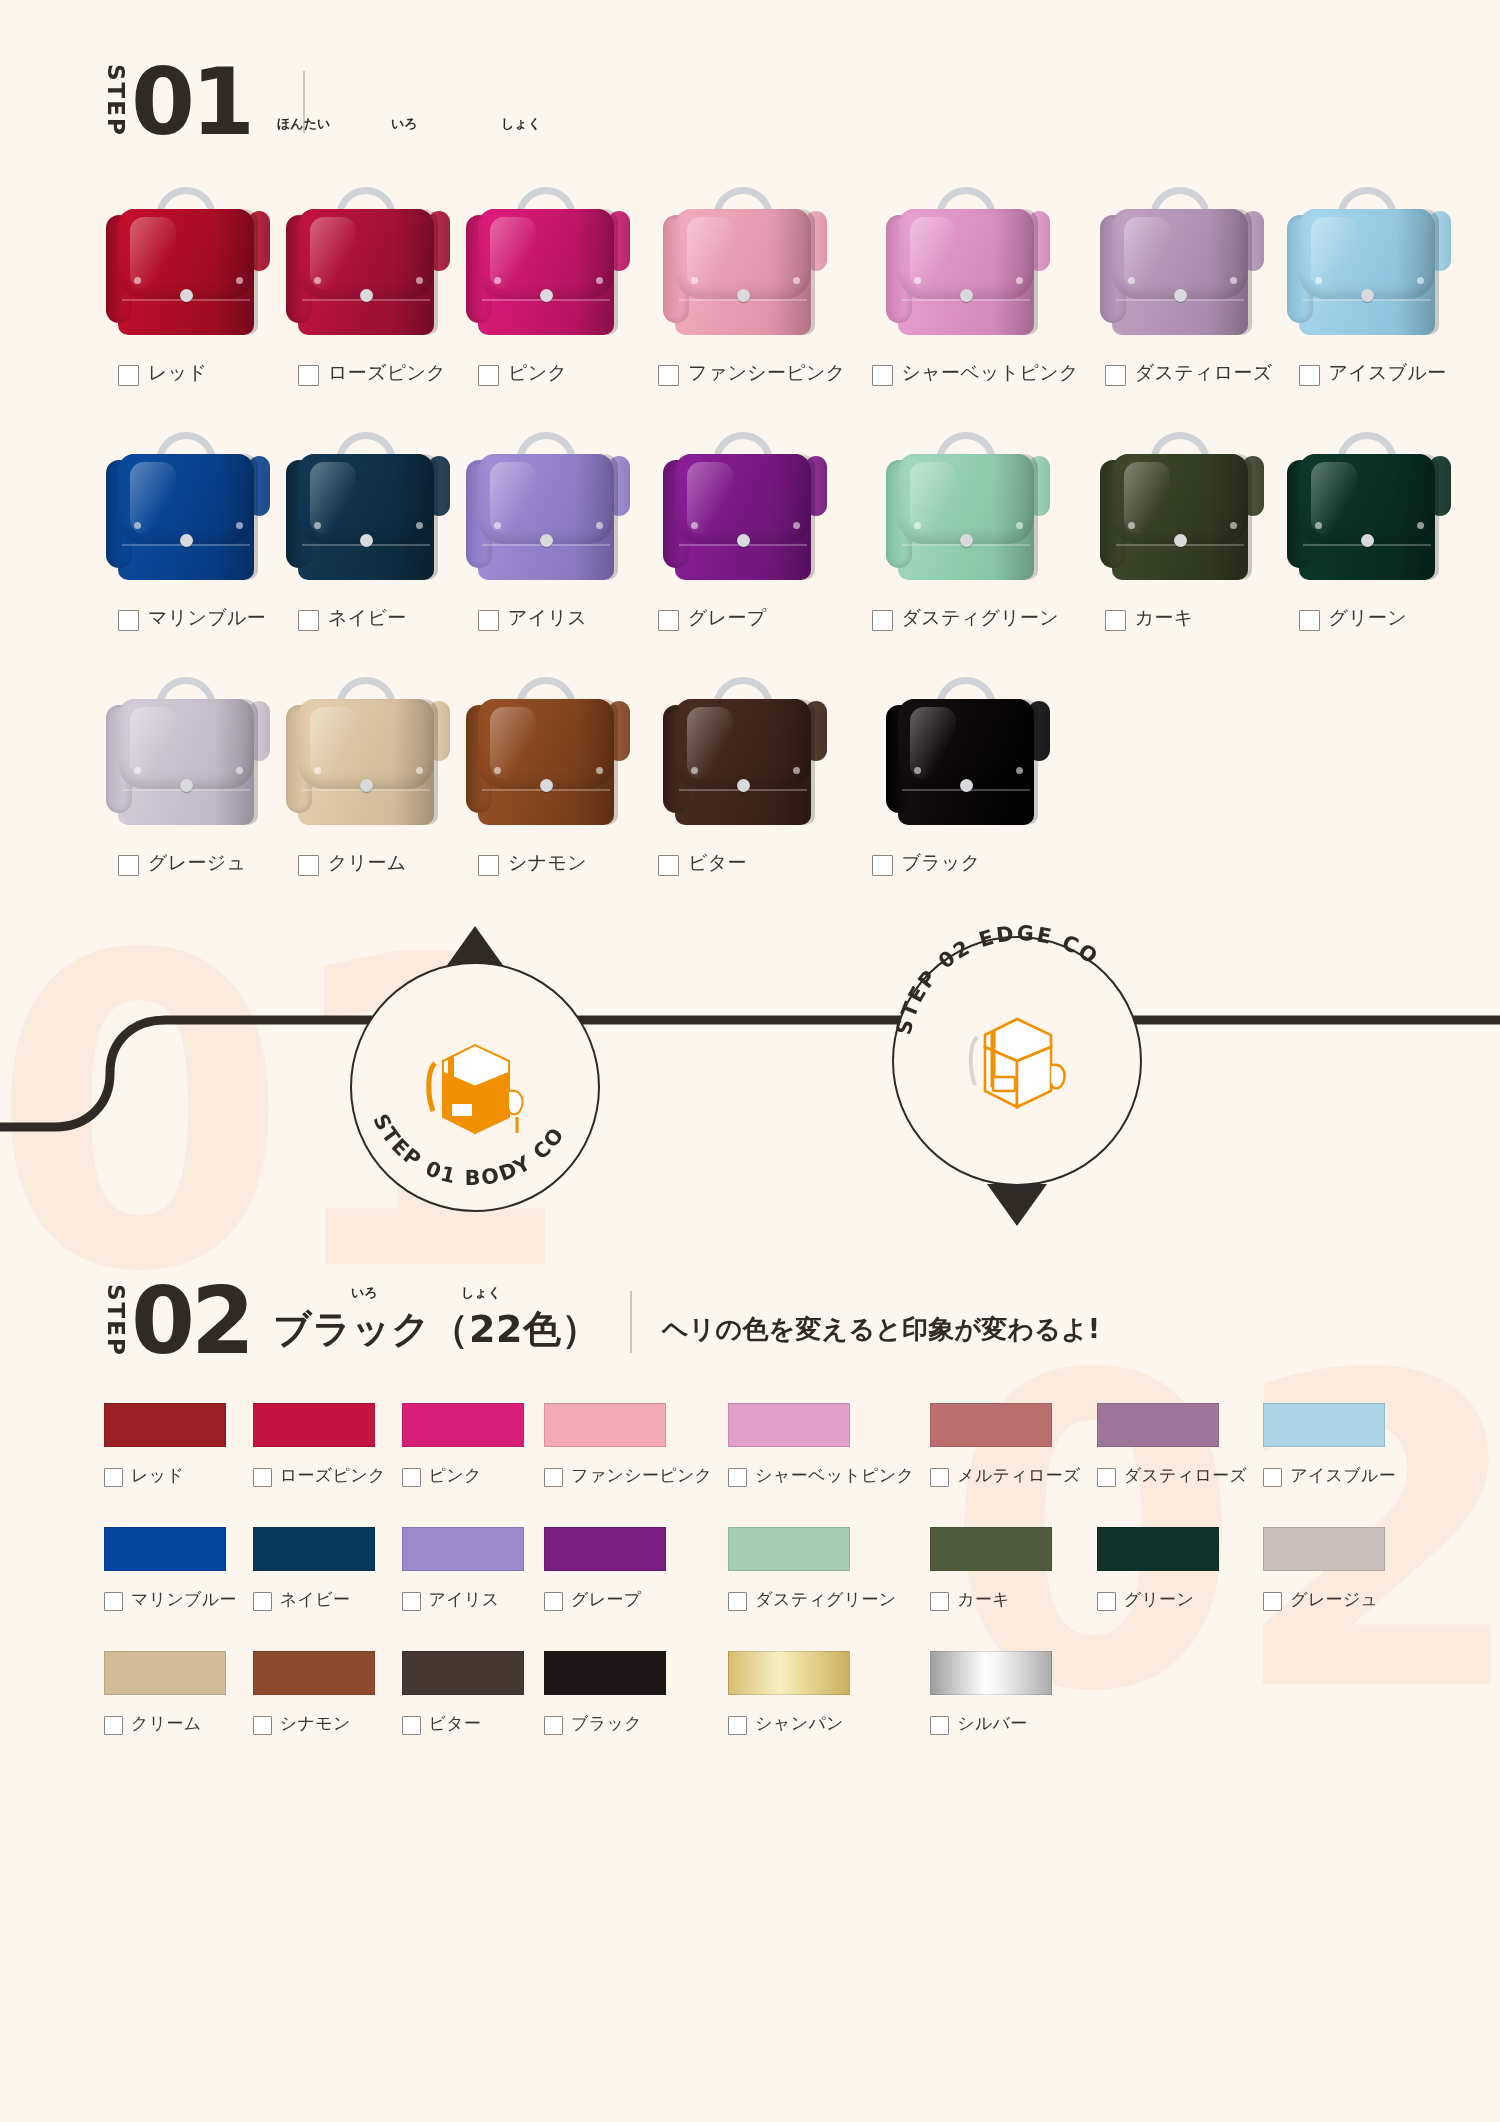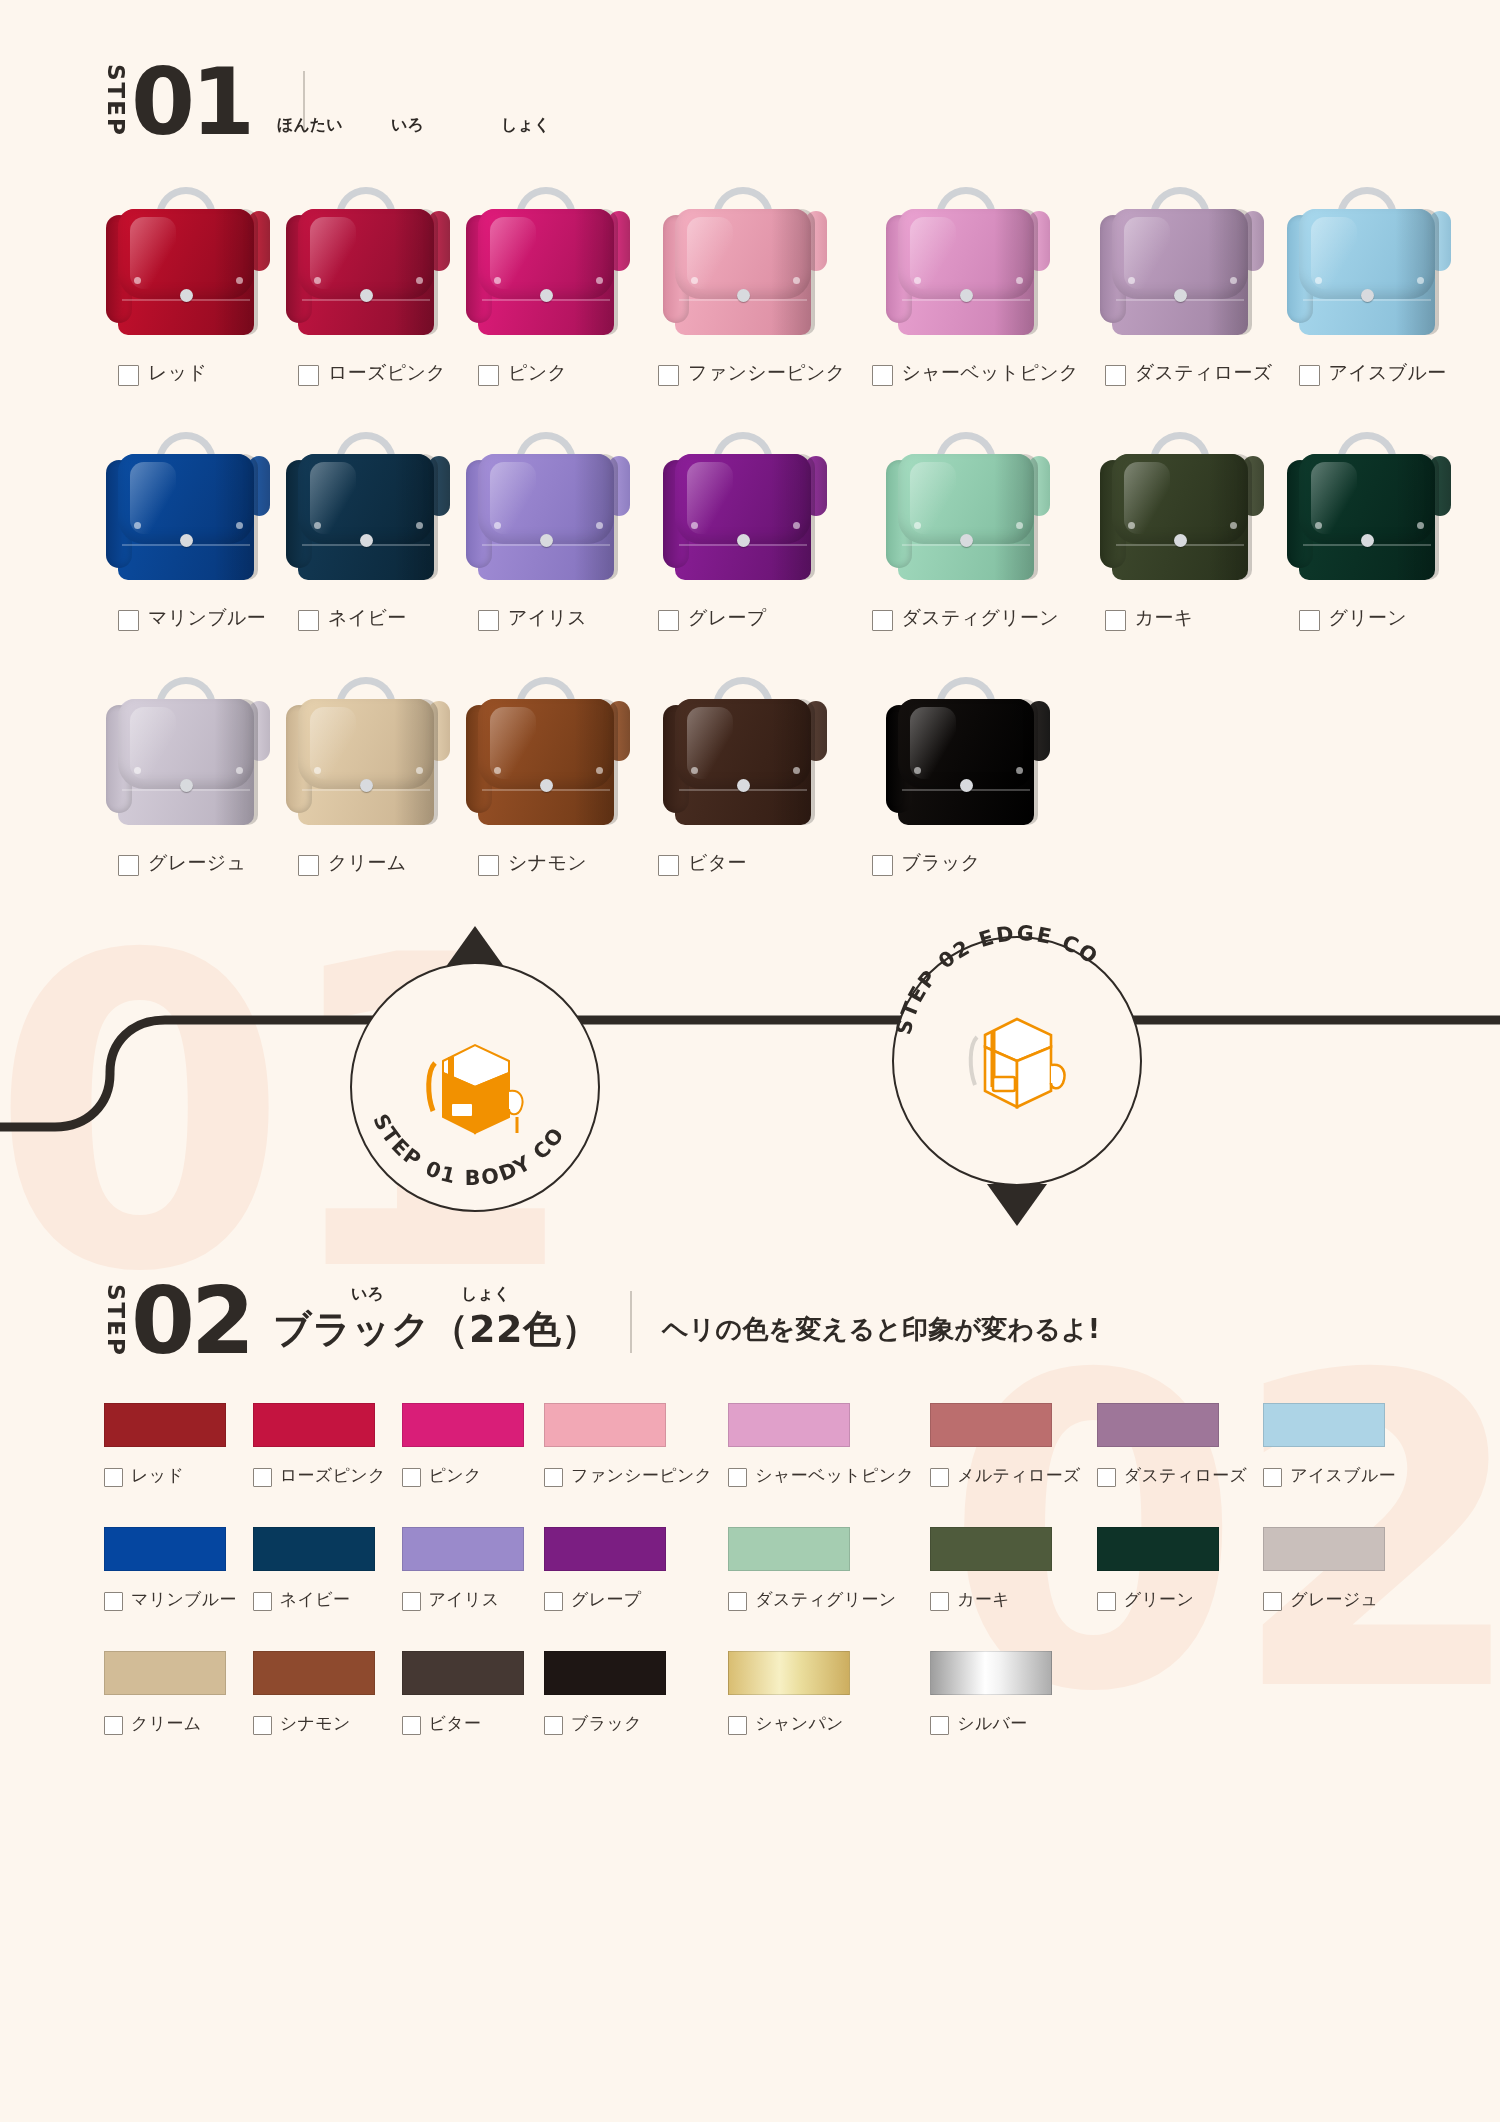--- a/index.html
+++ b/index.html
@@ -27,21 +27,21 @@
   }
   .step-num{
     font-size:92px;font-weight:bold;line-height:.84;color:#2f2a26;
     letter-spacing:-4px;
   }
   .step-title{
     position:relative;font-size:38px;font-weight:bold;color:#2f2a26;
     margin-left:22px;margin-bottom:6px;letter-spacing:.5px;white-space:nowrap;
   }
   .ruby{
-    position:absolute;top:-20px;font-size:16px;font-weight:bold;
+    position:absolute;top:-20px;font-size:13px;font-weight:bold;
     letter-spacing:0;color:#2f2a26;white-space:nowrap;font-family:Liberation Serif, serif;
   }
   .divline{
     width:2px;height:62px;background:#cdc6bd;margin:0 30px 8px 30px;
   }
   .step-desc{
     font-size:26px;font-weight:bold;color:#2f2a26;margin-bottom:14px;
     letter-spacing:.2px;white-space:nowrap;
   }
   

